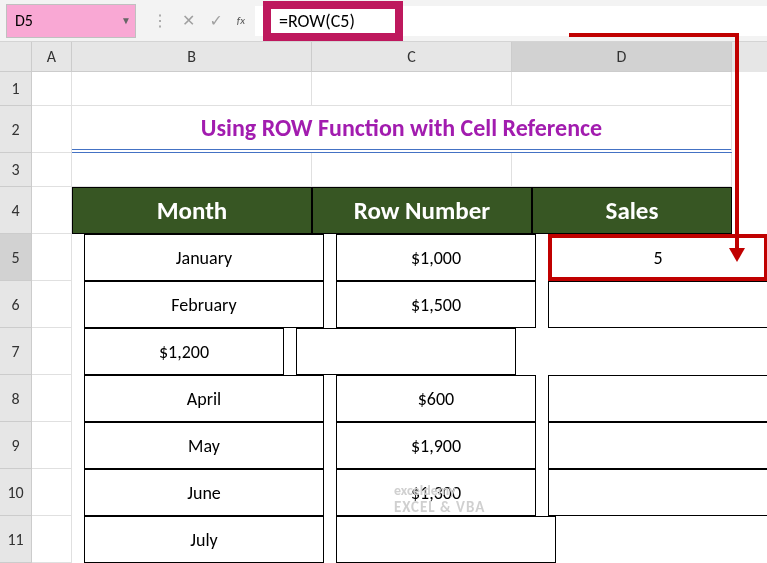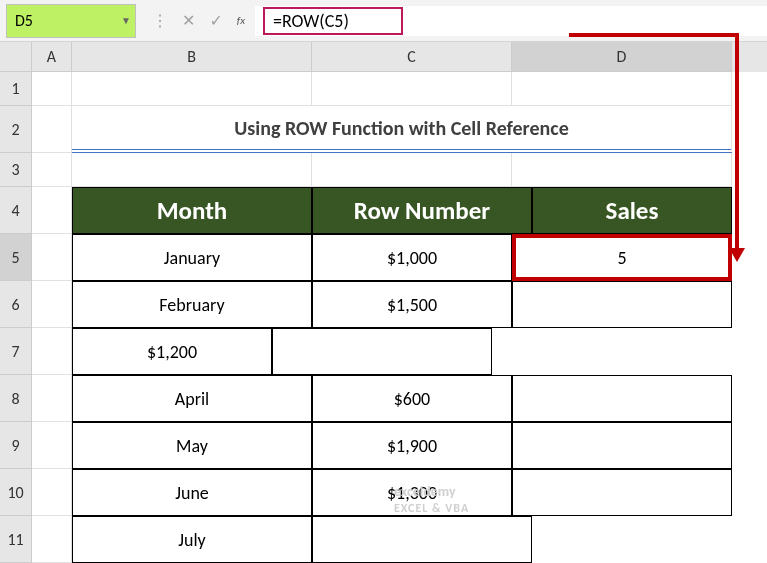--- a/index.html
+++ b/index.html
@@ -16,21 +16,21 @@
     .formula-bar {
       display: flex;
       align-items: center;
       height: 42px;
       border-bottom: 1px solid #d4d4d4;
       background: #f3f3f3;
     }
     .name-box {
       width: 130px;
       height: 30px;
-      background: #bef264;
+      background: #f9a8d4;
       border: 1px solid #c0c0c0;
       display: flex;
       align-items: center;
       padding: 16px 8px;
       margin: 0 6px;
       font-size: 16px;
       position: relative;
     }
     .name-box-dropdown {
       position: absolute;
@@ -51,21 +51,21 @@
     .formula-input {
       flex: 1;
       height: 30px;
       display: flex;
       align-items: center;
       padding: 0 8px;
       font-size: 18px;
       background: white;
     }
     .formula-highlight {
-      border: 2px solid #be185d;
+      border: 8px solid #be185d;
       padding: 1px 8px;
       display: inline-block;
       min-width: 140px;
     }
     
     
     .grid-wrapper {
       display: flex;
       height: calc(100% - 42px);
     }
@@ -125,38 +125,39 @@
       align-items: center;
       justify-content: center;
       font-size: 18px;
       color: #000;
       position: relative;
     }
     
     
     .title-cell {
       font-weight: bold;
-      font-size: 20px;
-      color: #404040;
+      font-size: 24px;
+      color: #a21caf;
       border-bottom: 4px double #4472c4;
     }
     
     
     .table-header {
       background: #375623;
       color: white;
       font-weight: bold;
       font-size: 25px;
       border: 1px solid #000;
     }
     
     
     .table-data {
       border: 1px solid #000;
       background: white;
+      margin-left: 12px;
     }
     
     
     .cell-highlight {
       border: 4px solid #c00000 !important;
     }
     
     
     .arrow-line {
       position: absolute;
@@ -194,21 +195,21 @@
       bottom: 48px;
       left: 360px;
       color: #d0d0d0;
       font-size: 14px;
       font-weight: bold;
       pointer-events: none;
       text-align: left;
       line-height: 1.1;
       margin-left: 34px;
     }
-    .watermark .sub { font-size: 12px; letter-spacing: 1px;}
+    .watermark .sub { font-size: 15px; letter-spacing: 1px;}
   </style>
 </head>
 <body>
 
 <div class="formula-bar">
   <div class="name-box">
     <span>D5</span>
     <span class="name-box-dropdown">▼</span>
   </div>
   <div class="formula-icons">

